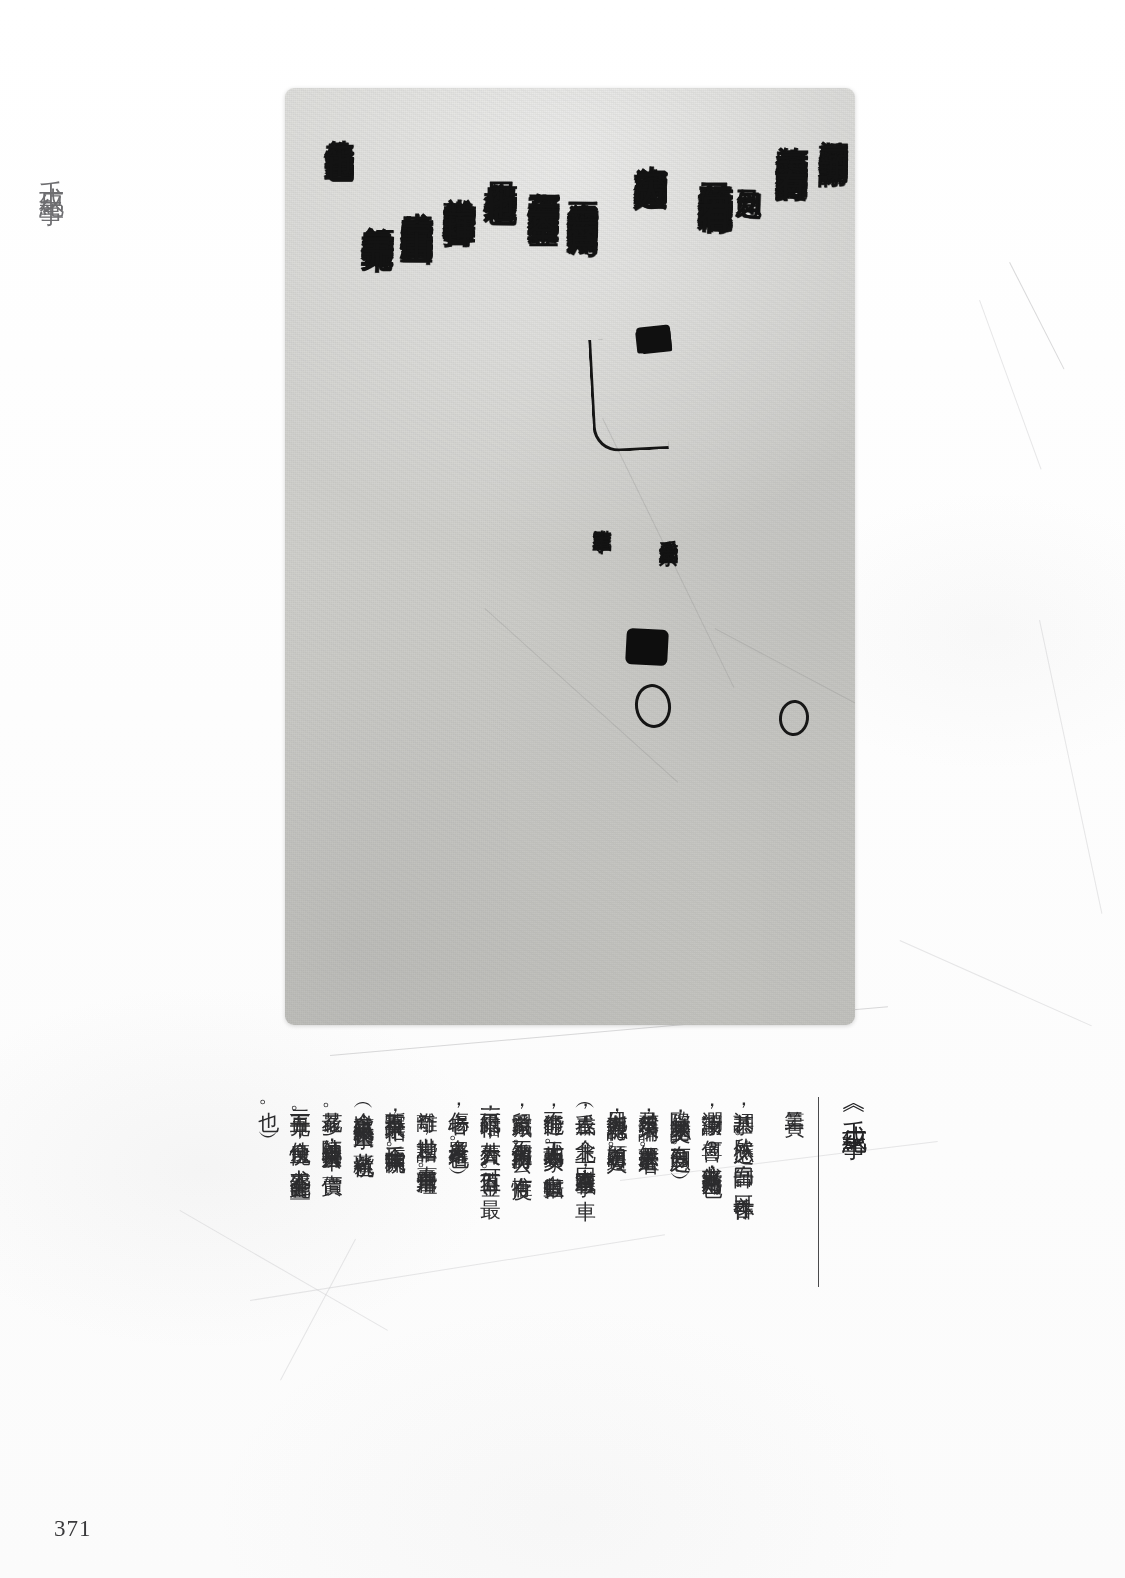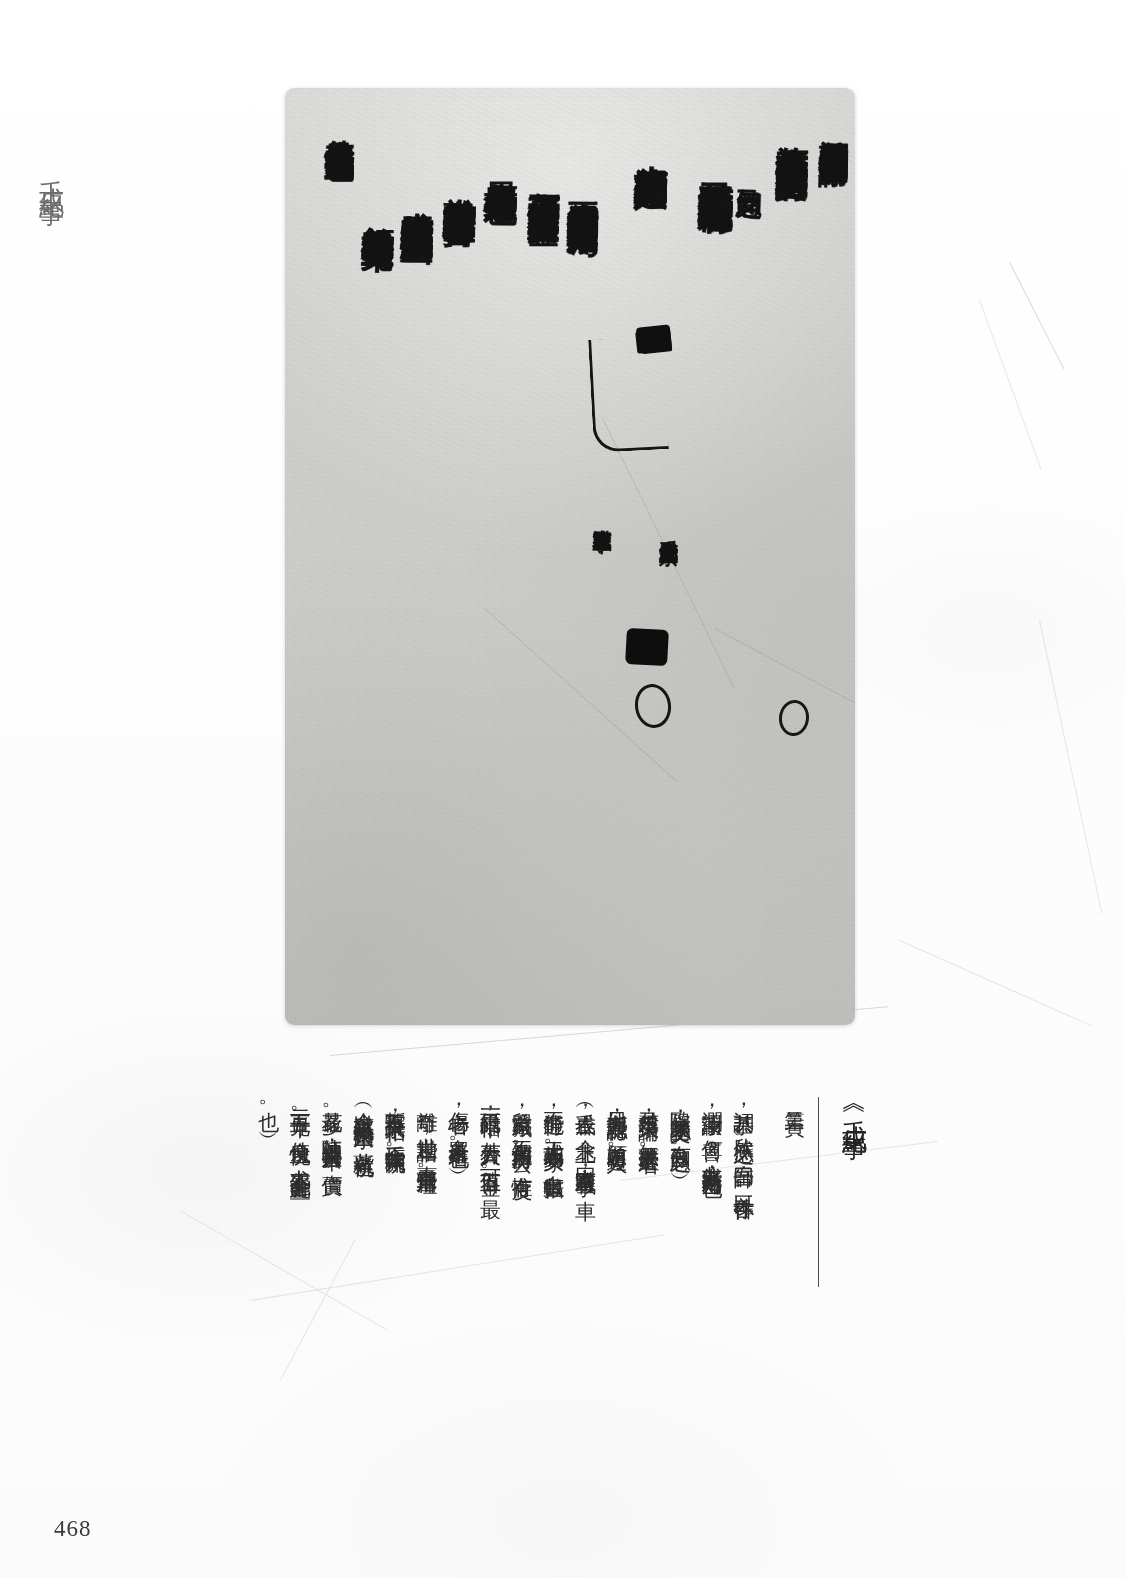--- a/index.html
+++ b/index.html
@@ -299,15 +299,15 @@
     <div class="tr-col">紙雨景一幅，若賣外人，可值五百金。最</div>
     <div class="tr-col">傷心者，多未署余姓名也。）</div>
     <div class="tr-col">離奇　世豈相諧，賣畫中華合活埋。</div>
     <div class="tr-col">暫喜不揮求米帖，千金三幅紫桃開。</div>
     <div class="tr-col">（余以舊破紙二尺長畫山水，著紫色桃</div>
     <div class="tr-col">花最多。陳師曾爲余携去日本，賣價</div>
     <div class="tr-col">二百五十元。使余且愧，尤覺不能舍此畫</div>
     <div class="tr-col">也。）</div>
   </div>
 
-  <div id="folio">468</div>
+  <div id="folio">371</div>
 
 </div>
 
 </body></html>

